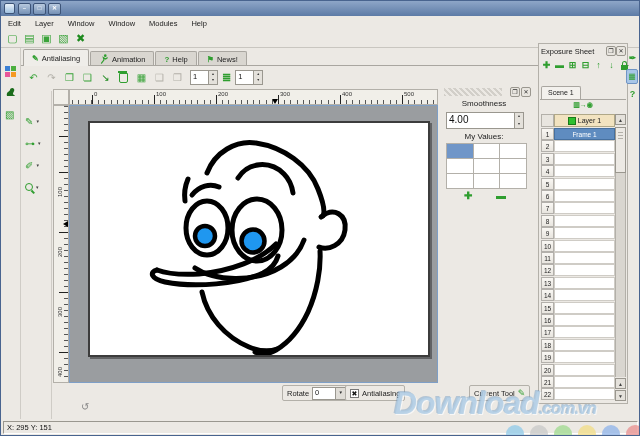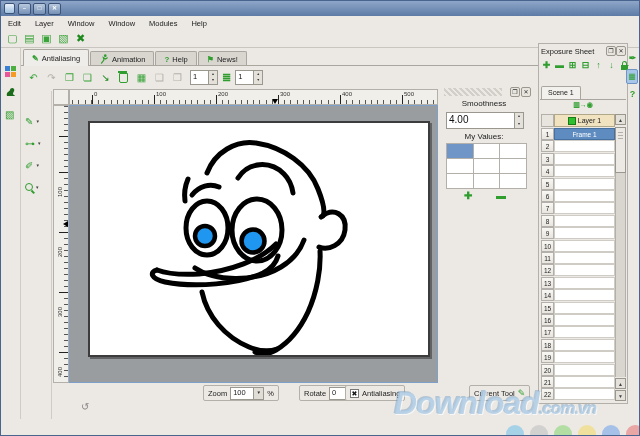--- a/index.html
+++ b/index.html
@@ -423,46 +423,41 @@
     <div class="sbtn" style="top:334px;">▲</div>
     <div class="sbtn" style="top:346px;">▼</div>
   </div>
 
   <div class="abs right-strip">
     <div class="rs-icon" style="top:6px;">✒</div>
     <div class="rs-sel" style="top:22px;">▦</div>
     <div class="rs-icon" style="top:42px;">?</div>
   </div>
 
-  <div class="group" style="left:202px;">
-    <span>Zoom</span>
-    <span class="combo">
-      <span class="combo-val">100</span>
-      <span class="combo-btn">▼</span>
-    </span>
-    <span>%</span>
-  </div>
-  <div class="group" style="left:298px;">
+  <div class="group" style="left:281px;">
     <span>Rotate</span>
     <span class="combo">
       <span class="combo-val">0</span>
       <span class="combo-btn">▼</span>
     </span>
   </div>
   <div class="group" style="left:344px;">
     <span class="cb">✖</span>
     <span>Antialiasing</span>
   </div>
   <div class="group" style="left:468px;">
     <span>Current Tool</span>
     <span class="toolglyph">✎</span>
   </div>
 
   <div class="abs spinner">↺</div>
 
+  <div class="abs statusbar">
+    <span>X: 295 Y: 151</span>
+  </div>
 
   <div class="abs wm"><span>Download</span><span class="sfx">.com.vn</span></div>
   <div id="wm-dots">
       <span class="wmdot" style="left: 505px; background: rgb(143, 201, 233);"></span>
       <span class="wmdot" style="left: 529px; background: rgb(200, 200, 200);"></span>
       <span class="wmdot" style="left: 553px; background: rgb(159, 217, 143);"></span>
       <span class="wmdot" style="left: 577px; background: rgb(242, 220, 133);"></span>
       <span class="wmdot" style="left: 601px; background: rgb(143, 179, 233);"></span>
       <span class="wmdot" style="left: 625px; background: rgb(233, 143, 143);"></span>
     </div>

